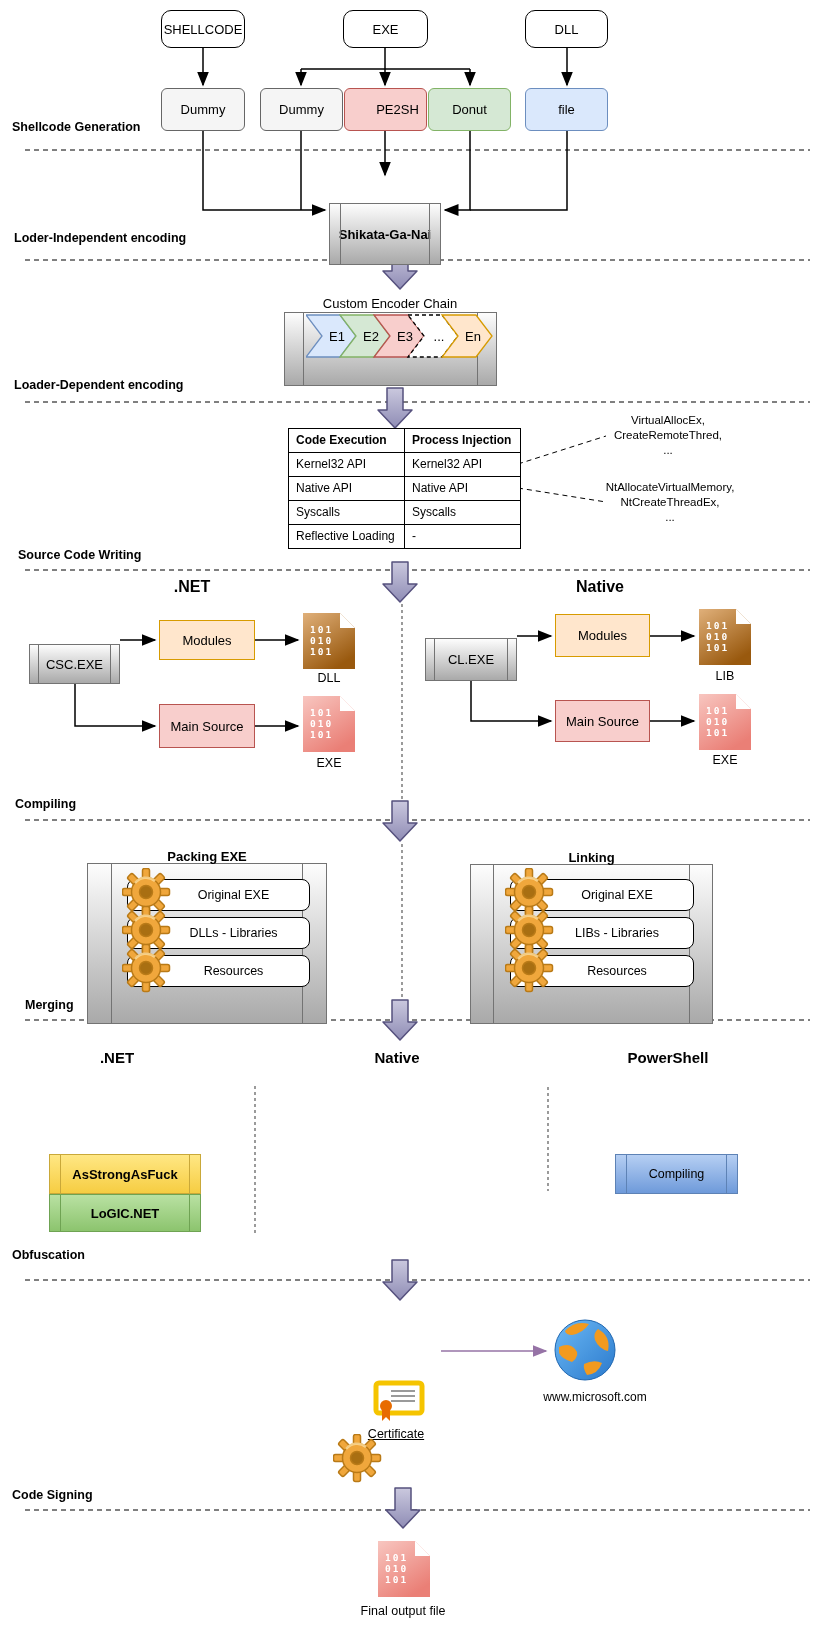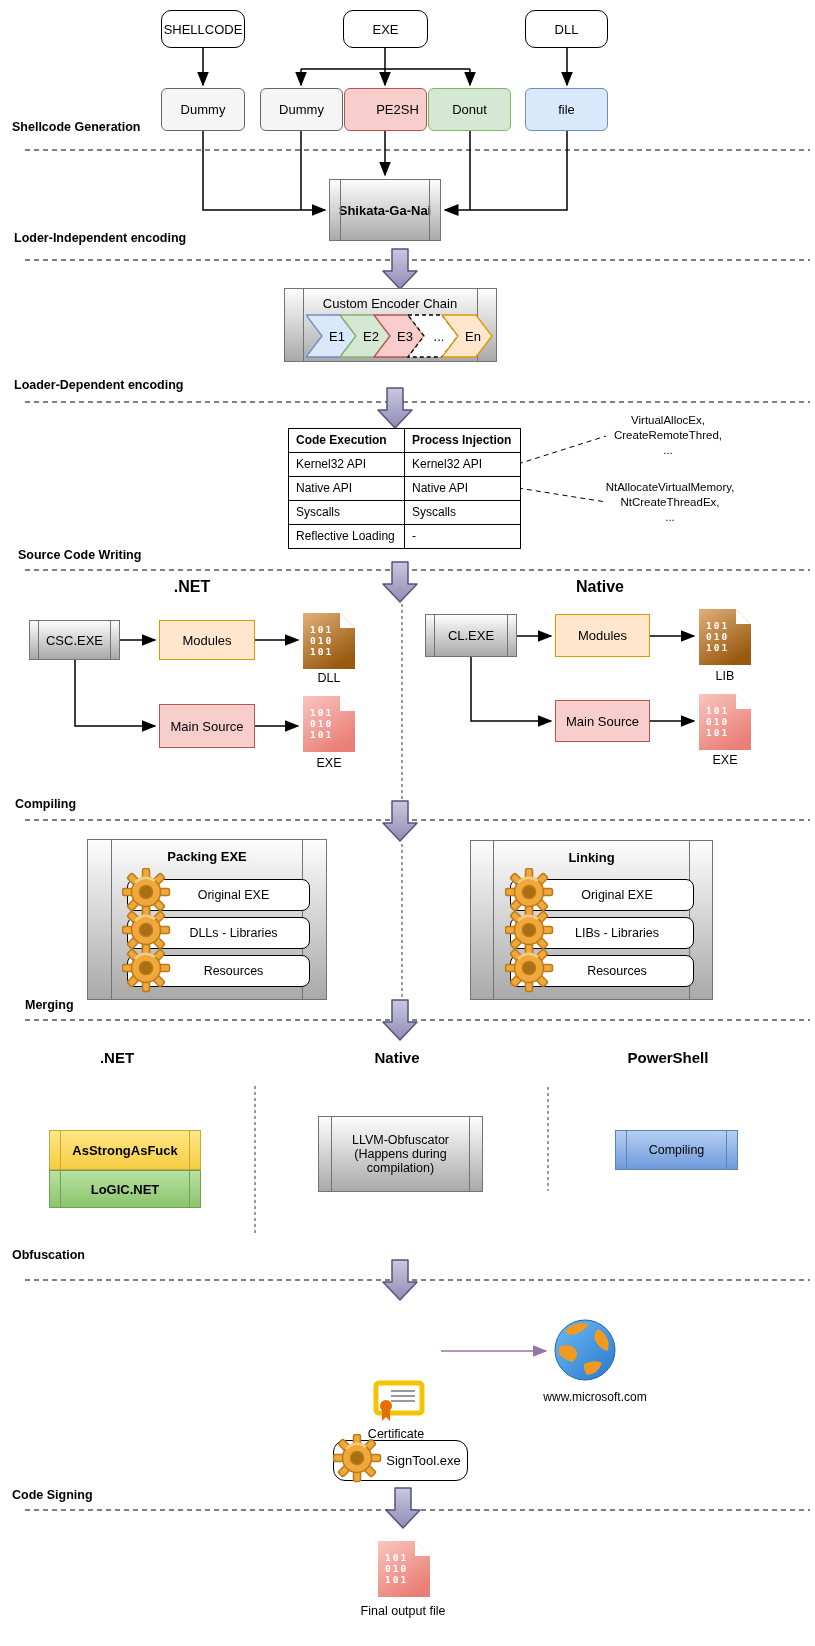--- a/index.html
+++ b/index.html
@@ -7,21 +7,21 @@
           font-family:"Liberation Sans",sans-serif;color:#000;overflow:hidden;}
   .abs{position:absolute;box-sizing:border-box;}
   .flex{display:flex;align-items:center;justify-content:center;}
   .box{border:1px solid #000;background:#fff;font-size:13px;}
   .r10{border-radius:10px;}.r6{border-radius:6px;}
   .tc{text-align:center;}
   .pre{white-space:pre-line;}
   .bold{font-weight:bold;}
   
   .pp{position:absolute;box-sizing:border-box;background:linear-gradient(#fdfdfd,#a9a9a9);
-      border:1px solid #737373;display:flex;align-items:center;justify-content:center;font-size:13px;}
+      border:1px solid #737373;display:flex;align-items:center;justify-content:center;font-size:13px;margin-top:24px;}
   .pp::before,.pp::after{content:"";position:absolute;top:0;bottom:0;width:1px;background:var(--bc,#737373);}
   .pp::before{left:var(--ins,10px);} .pp::after{right:var(--ins,10px);}
   .pp-pink{background:linear-gradient(#e9a7c6,#cb6e9d);border-color:#a3527b;--bc:#a3527b;}
   .pp-yellow{background:linear-gradient(#ffe784,#f6cd42);border-color:#c9a839;--bc:#c9a839;}
   .pp-green{background:linear-gradient(#b9e1a2,#8cc46e);border-color:#6fa353;--bc:#6fa353;}
   .pp-blue{background:linear-gradient(#b6cff3,#6e9ada);border-color:#5d82b5;--bc:#5d82b5;}
   
   .g-gray{background:#f5f5f5;border:1px solid #666;}
   .g-red{background:#f8cecc;border:1px solid #b85450;}
   .g-green{background:#d5e8d4;border:1px solid #82b366;}
@@ -305,23 +305,20 @@
       <use href="#gearsym"></use>
     </svg>
 
   <div class="hdr2" style="left:57px;top:1049px;width:120px;z-index:2;">.NET</div>
   <div class="hdr2" style="left:337px;top:1049px;width:120px;z-index:2;">Native</div>
   <div class="hdr2" style="left:603px;top:1049px;width:130px;z-index:2;">PowerShell</div>
 
   <div class="pp pp-yellow bold" style="left:49px;top:1130px;width:152px;height:40px;z-index:2;">AsStrongAsFuck</div>
   <div class="pp pp-green bold" style="left:49px;top:1170px;width:152px;height:38px;z-index:2;">LoGIC.NET</div>
 
-  <div class="pp pre tc" style="left:318px;top:1116px;width:165px;height:76px;z-index:2;--ins:12px;font-size:12.5px;">LLVM-Obfuscator
-(Happens during
-compilation)</div>
   <div class="pp pp-blue" style="left:615px;top:1130px;width:123px;height:40px;z-index:2;font-size:12.5px;">Compiling</div>
 
 
   <svg class="abs" width="64" height="66" style="left:553px;top:1317px;z-index:2;">
     <circle cx="32" cy="33" r="30" fill="url(#globeG)"></circle>
     <g fill="#f29a1f">
       <path d="M12,14 Q22,3 36,7 Q30,16 19,18 Q13,18 12,14 Z"></path>
       <path d="M45,12 Q58,19 55,34 Q46,32 42,23 Q40,16 45,12 Z"></path>
       <path d="M6,30 Q16,25 22,32 Q28,38 19,45 Q9,42 6,36 Z"></path>
       <path d="M31,47 Q41,42 49,46 Q45,57 34,58 Q30,52 31,47 Z"></path>
@@ -333,23 +330,22 @@
   <svg class="abs" width="52" height="42" style="left:373px;top:1380px;z-index:4;">
     <rect x="3" y="3" width="46" height="30" rx="3" fill="#fff" stroke="#f5c400" stroke-width="5"></rect>
     <g stroke="#9a9a9a" stroke-width="2">
         <path d="M18,11 H42"></path>
         <path d="M18,16 H42"></path>
         <path d="M18,21 H42"></path>
       </g>
     <circle cx="13" cy="26" r="6" fill="#e86c00"></circle>
     <path d="M9,30 L9,41 L13,37 L17,41 L17,30 Z" fill="#e86c00"></path>
   </svg>
-  <div class="abs tc" style="left:344px;top:1427px;width:104px;font-size:12.5px;z-index:2;">Certificate</div>
-
-  <div class="abs box flex" style="left:333px;top:1440px;width:135px;height:41px;border-radius:12px;border-width:1.5px;padding-left:46px;z-index:2;">SignTool.exe</div>
+  <div class="abs tc" style="left:344px;top:1427px;width:104px;font-size:12.5px;text-decoration:underline;z-index:2;">Certificate</div>
+
   <svg class="gear" style="left:333px;top:1434px;">
       <use href="#gearsym"></use>
     </svg>
 
   <div class="fileicon" style="left:377px;top:1540px;z-index:2;">
     <svg width="54" height="58">
         <use href="#fdoc" fill="url(#redG)"></use>
       </svg>
       <span class="bits">101
 010

